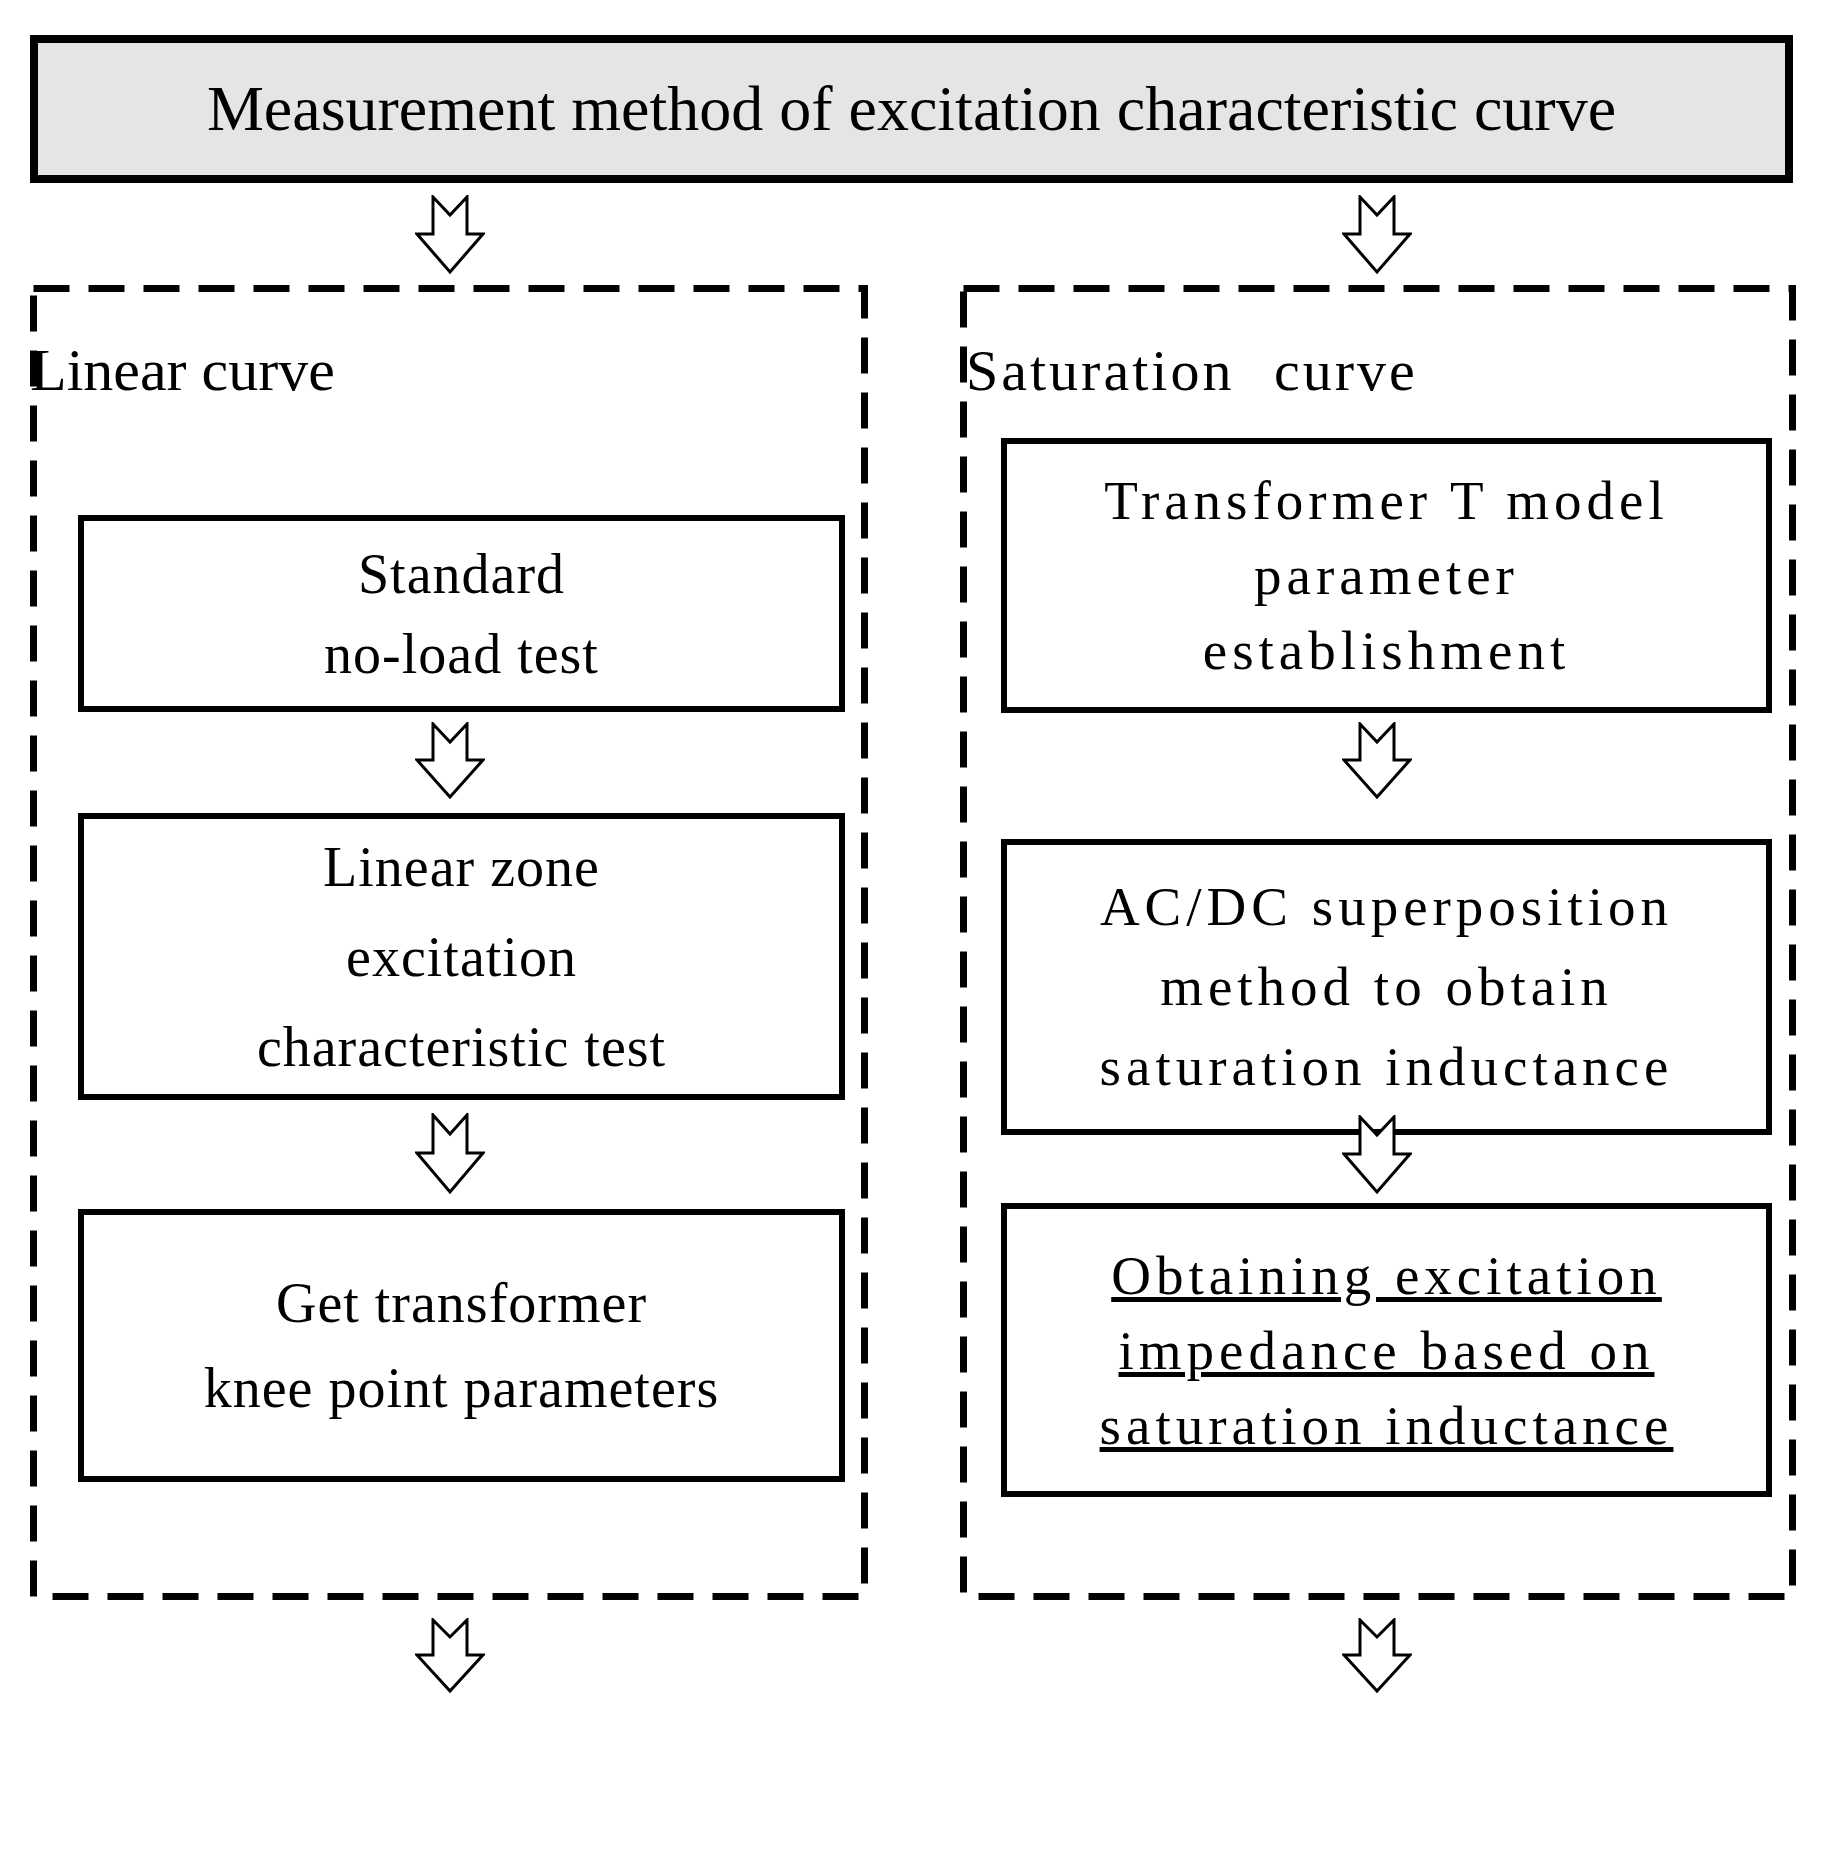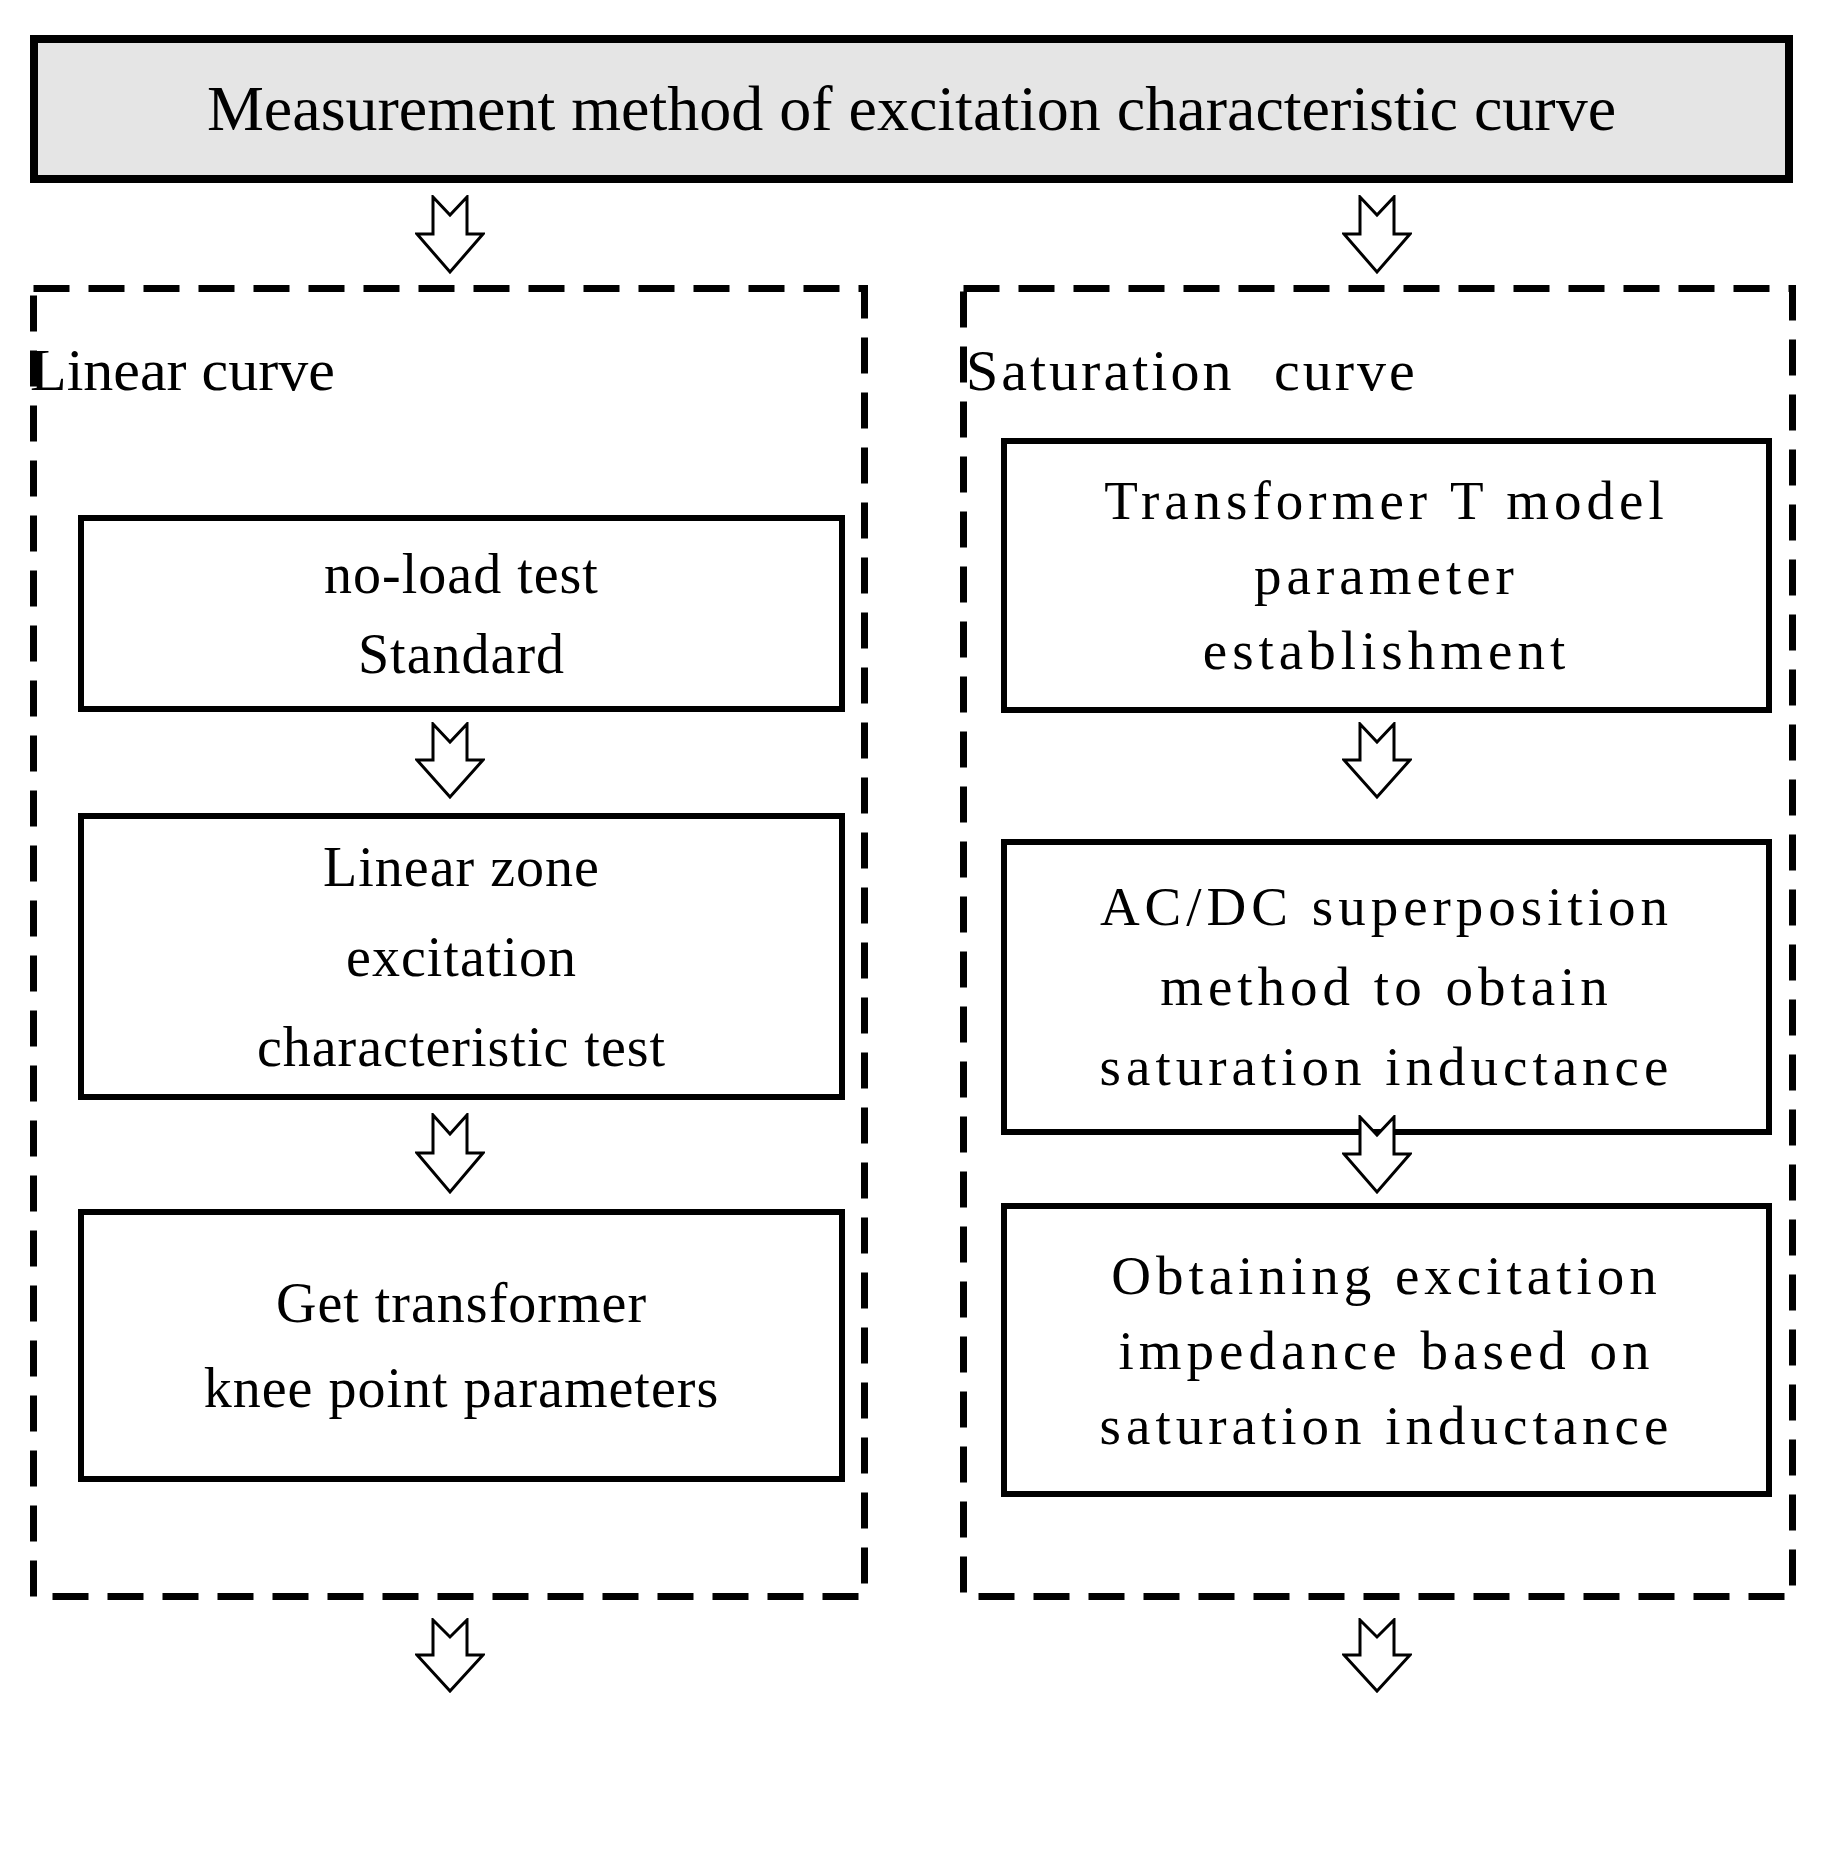--- a/index.html
+++ b/index.html
@@ -105,22 +105,22 @@
   </svg>
 
   <div class="panel" style="left:30px; top:285px; width:838px; height:1315px;">
     <svg class="dash-border" width="838" height="1315" viewBox="0 0 838 1315" preserveAspectRatio="none">
       <rect x="3.5" y="3.5" width="831" height="1308" fill="none" stroke="#000000" stroke-width="7" stroke-dasharray="36 19"></rect>
     </svg>
 
     <div class="panel-title" style="top:52px;">Linear curve</div>
 
     <div class="node left-style lh80" style="left:48px; top:230px; width:767px; height:197px;">
+      <div class="line">Standard</div>
       <div class="line">no-load test</div>
-      <div class="line">Standard</div>
     </div>
 
     <svg class="arrow" style="left:385px; top:437px;" width="70" height="78" viewBox="0 0 70 78">
       <path d="M18 2 L35 20 L52 2 L52 38 L68 38 L35 75 L2 38 L18 38 Z" fill="#ffffff" stroke="#000000" stroke-width="3" stroke-linejoin="miter"></path>
     </svg>
 
     <div class="node left-style lh90" style="left:48px; top:528px; width:767px; height:287px;">
       <div class="line">Linear zone</div>
       <div class="line">excitation</div>
       <div class="line">characteristic test</div>
@@ -156,21 +156,21 @@
     <div class="node right-style lh80" style="left:41px; top:522px; width:771px; height:296px;margin-top:32px;">
       <div class="line">AC/DC superposition</div>
       <div class="line">method to obtain</div>
       <div class="line">saturation inductance</div>
     </div>
 
     <svg class="arrow" style="left:382px; top:830px;" width="70" height="80" viewBox="0 0 70 80">
       <path d="M18 2 L35 20 L52 2 L52 39 L68 39 L35 77 L2 39 L18 39 Z" fill="#ffffff" stroke="#000000" stroke-width="3" stroke-linejoin="miter"></path>
     </svg>
 
-    <div class="node right-style lh75" style="left:41px; top:918px; width:771px; height:294px;">
+    <div class="node right-style lh75" style="left:41px; top:918px; width:771px; height:294px;text-decoration:underline;">
       <div class="line">Obtaining excitation</div>
       <div class="line">impedance based on</div>
       <div class="line">saturation inductance</div>
     </div>
   </div>
 
   <svg class="arrow" style="left:415px; top:1618px;" width="70" height="76" viewBox="0 0 70 76">
     <path d="M18 2 L35 19 L52 2 L52 37 L68 37 L35 73 L2 37 L18 37 Z" fill="#ffffff" stroke="#000000" stroke-width="3" stroke-linejoin="miter"></path>
   </svg>
   <svg class="arrow" style="left:1342px; top:1618px;" width="70" height="76" viewBox="0 0 70 76">

